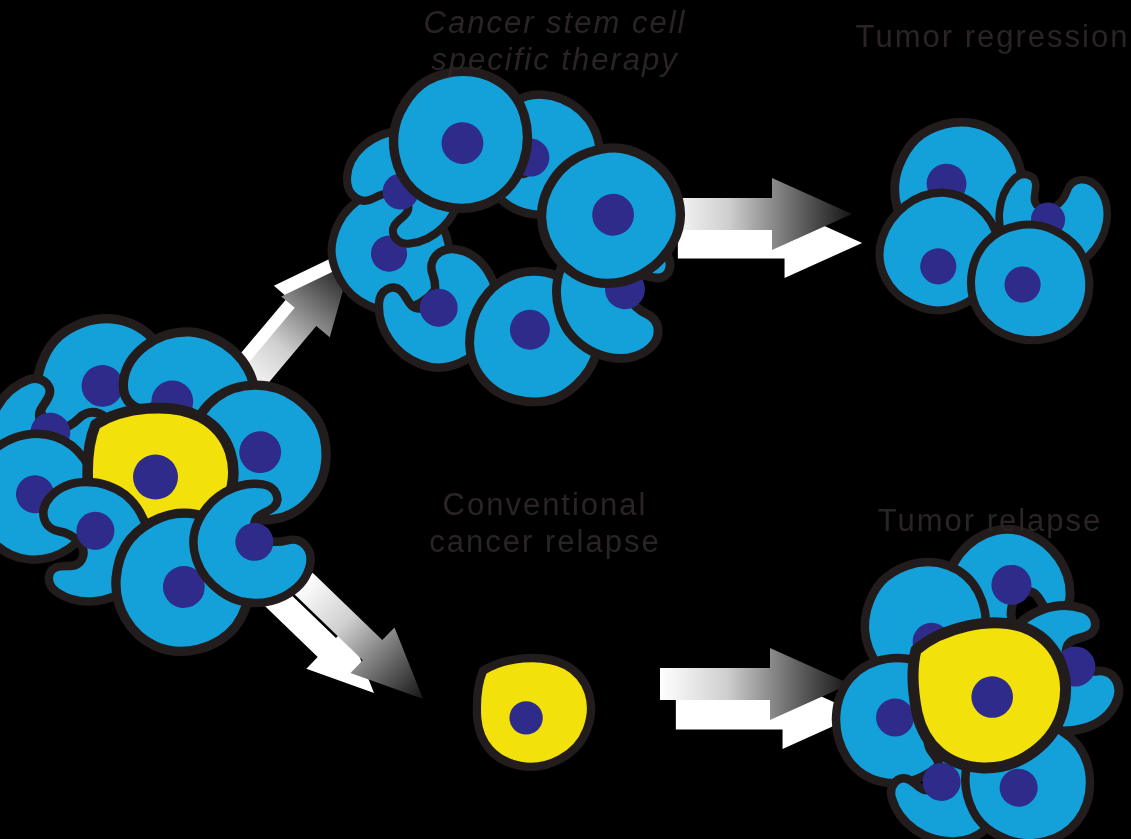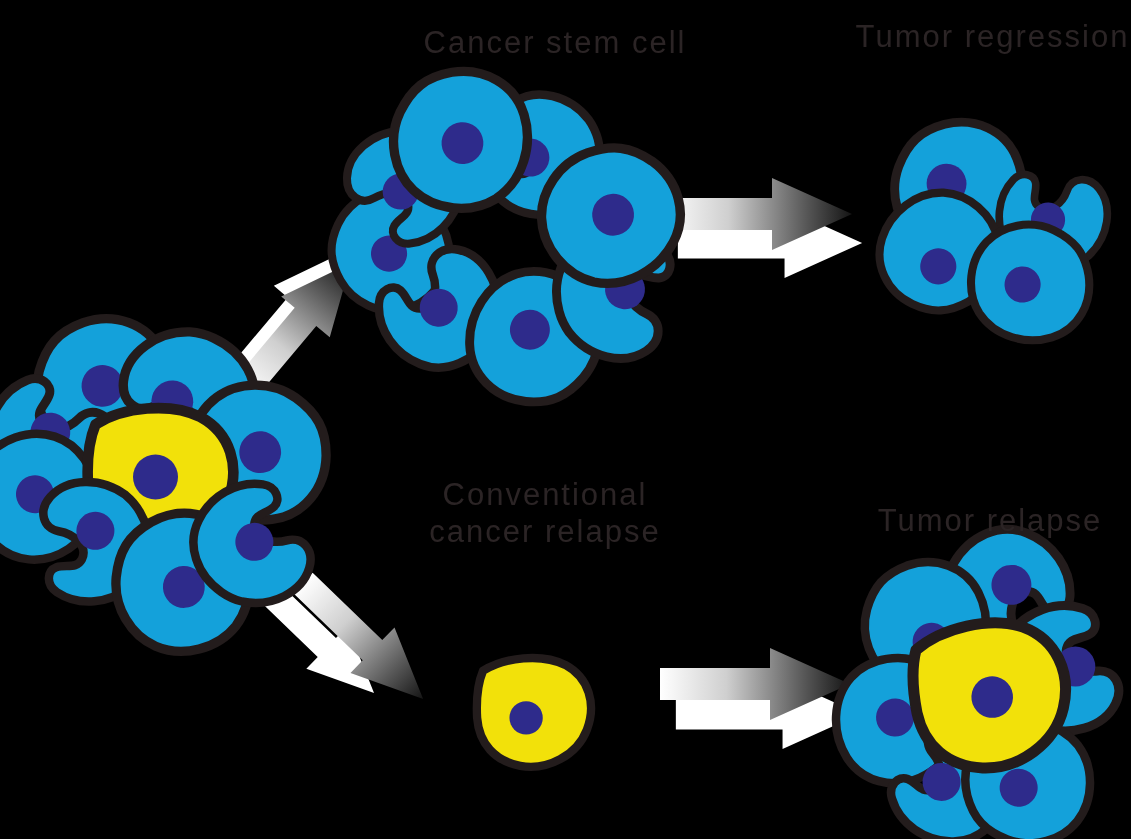--- a/index.html
+++ b/index.html
@@ -190,26 +190,27 @@
           <use href="#cellA" class="cell-blue"></use>
           <circle class="nucleus" cx="-3" cy="-10" r="19"></circle>
         </g>
       <g transform="translate(988,695) rotate(-8) scale(1.30)">
           <use href="#cellY" class="cell-yellow"></use>
           <circle class="nucleus" cx="3" cy="2" r="16"></circle>
         </g>
     </g>
   </svg>
 
-  <div class="label" style="left:385px;top:24px;width:340px;">
+  <div class="label" style="left:385px;top:4px;width:340px;font-style:italic;">
     <div>Cancer stem cell</div>
+    <div>specific therapy</div>
   </div>
 
   <div class="label" style="left:845px;top:18px;width:295px;">Tumor regression</div>
 
-  <div class="label" style="left:385px;top:476px;width:320px;">
+  <div class="label" style="left:385px;top:486px;width:320px;">
     <div>Conventional</div>
     <div>cancer relapse</div>
   </div>
 
   <div class="label" style="left:840px;top:502px;width:300px;">Tumor relapse</div>
 
 </div>
 
 </body></html>

